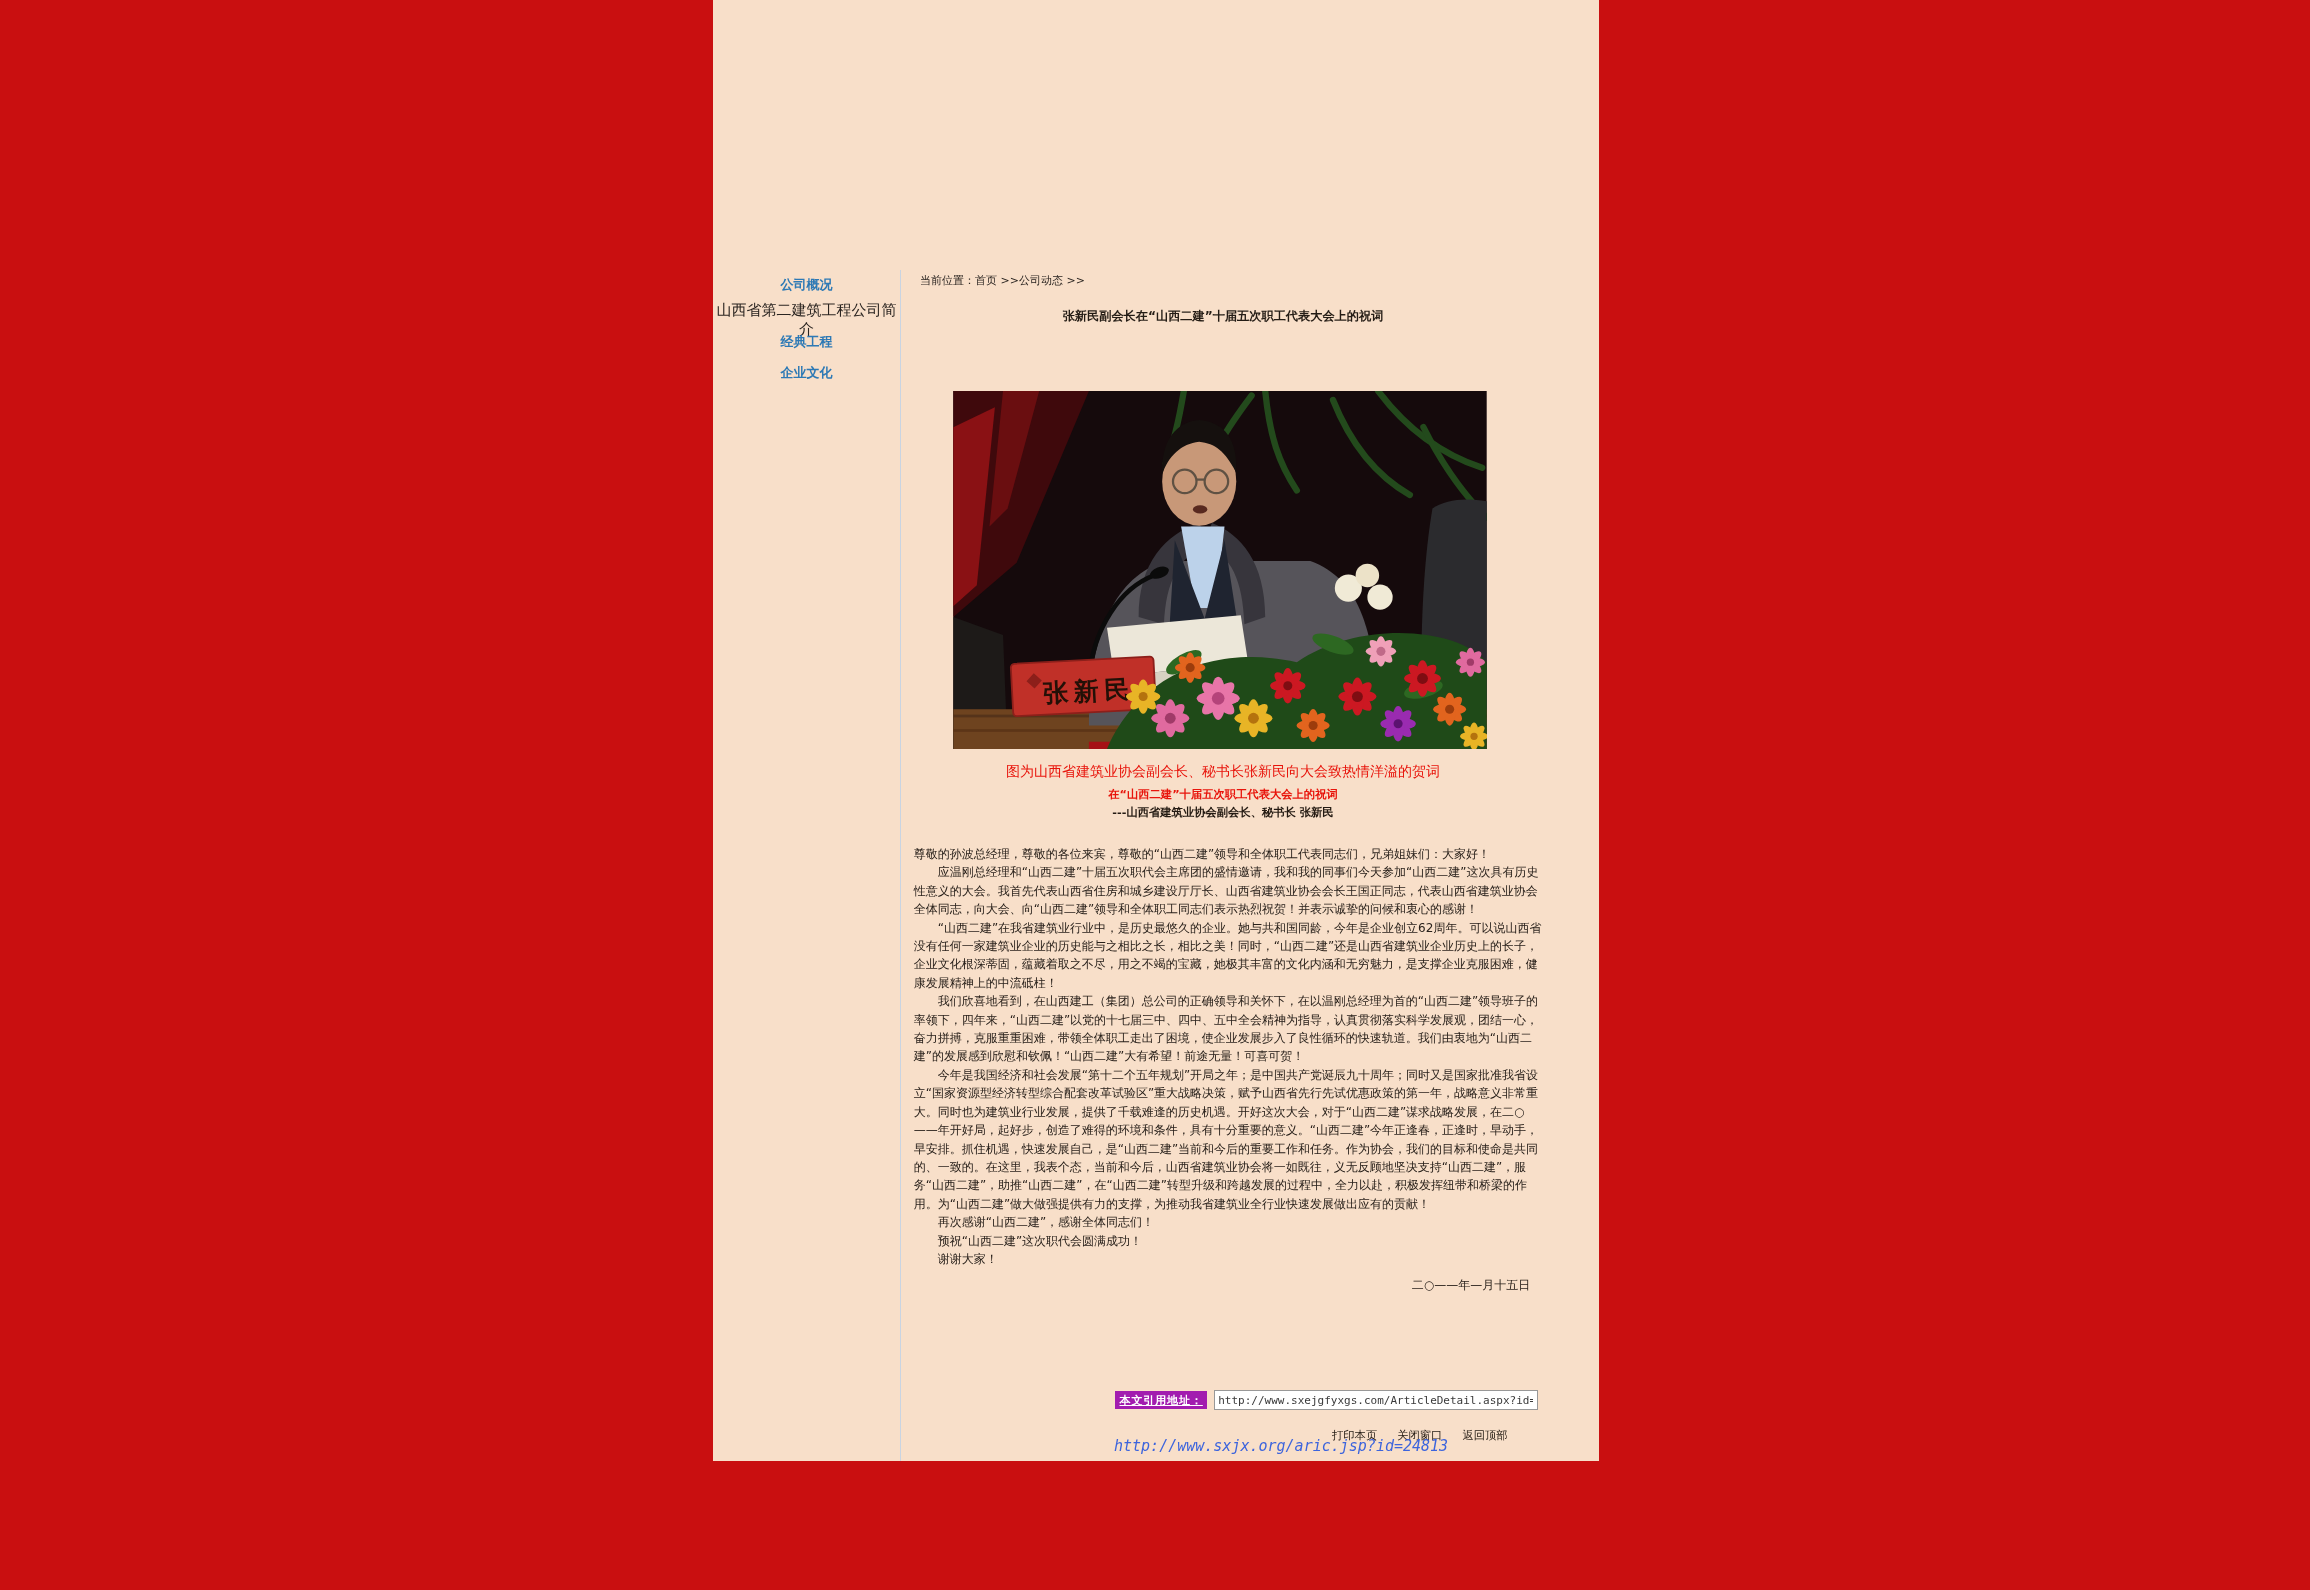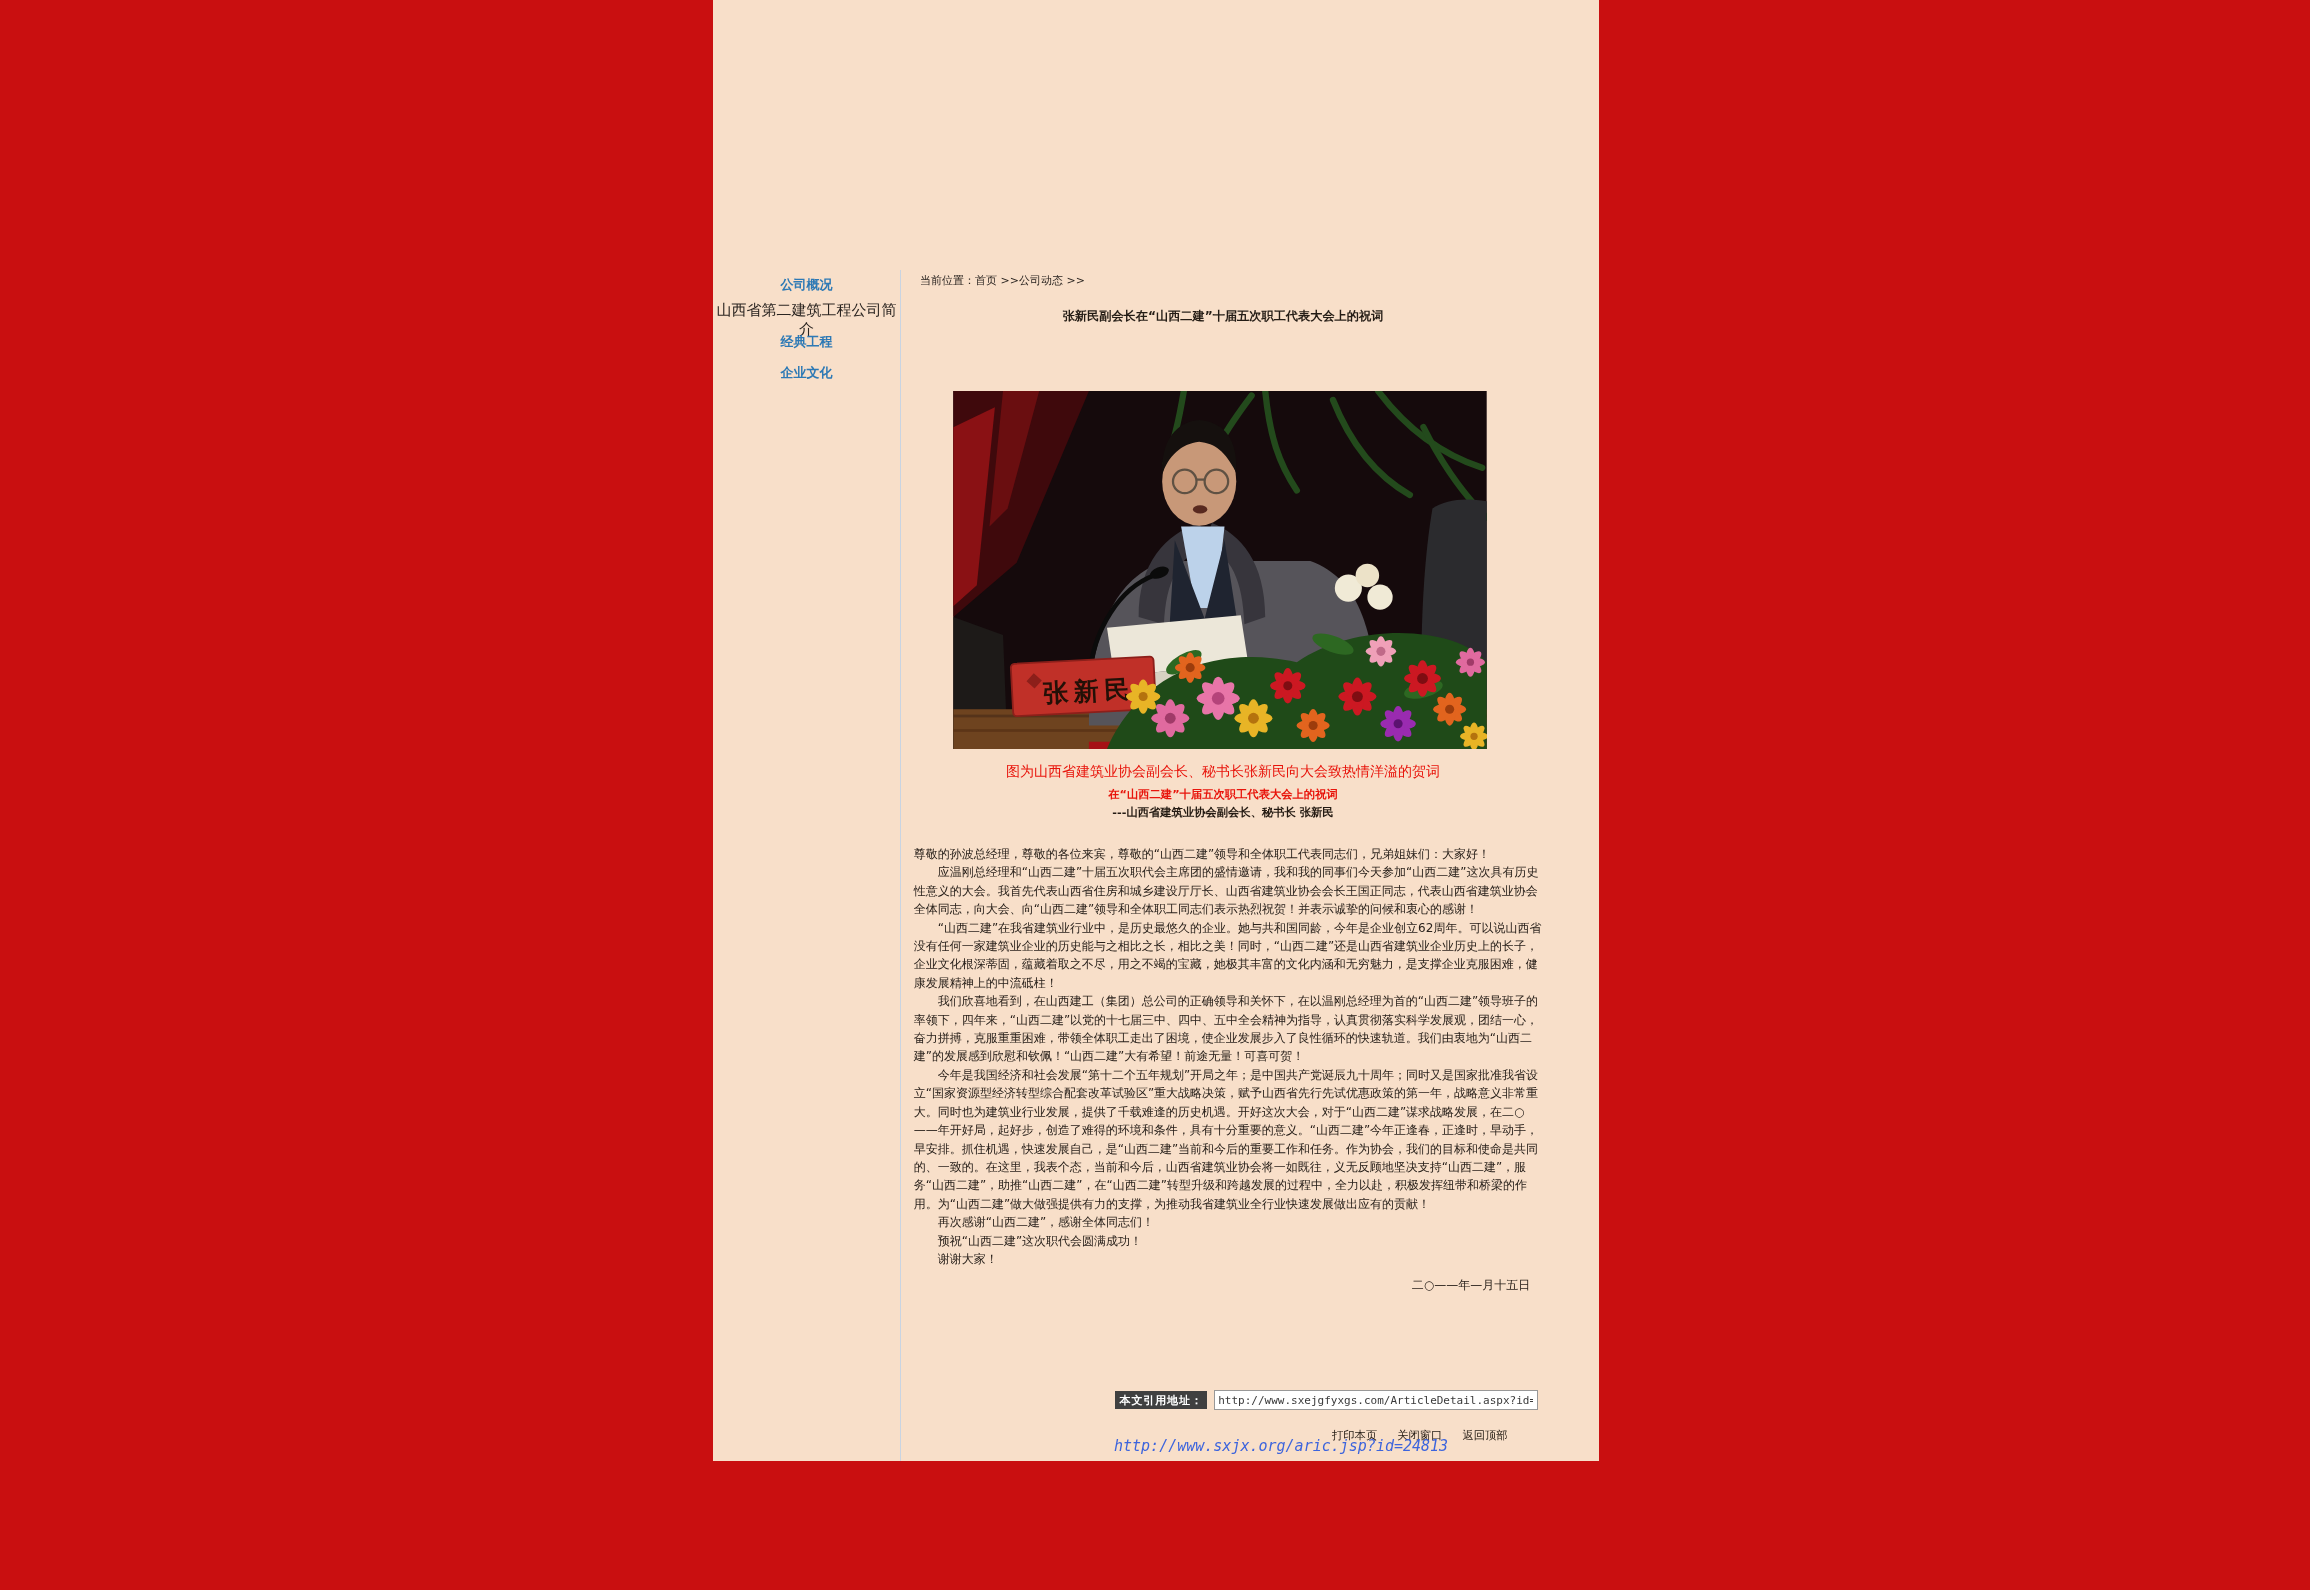--- a/index.html
+++ b/index.html
@@ -21,21 +21,21 @@
   .szlink{margin-left:5.4px;cursor:pointer;}
   .photo{position:absolute;top:391px;left:52px;width:534px;height:358px;}
   .cap{position:absolute;left:0;width:100%;text-align:center;margin:0;}
   .cap1{top:763px;font-size:14px;color:#e8140b;}
   .cap2{top:787px;font-size:11.3px;font-weight:bold;color:#e8140b;}
   .cap3{top:805px;font-size:11.3px;font-weight:bold;color:#241a12;}
   .article{position:absolute;top:845px;left:12.7px;width:631px;font-size:12px;line-height:18.4px;color:#29211b;}
   .article p{margin:0;white-space:pre-wrap;}
   .sign{text-align:right;margin-top:7.2px !important;padding-right:14.5px;}
   .cite{position:absolute;top:1390px;left:214px;display:flex;align-items:center;}
-  .cite-badge{background:#404040;color:#ffffff;font-size:11px;font-weight:bold;padding:1.8px 4.5px;letter-spacing:0.9px;}
+  .cite-badge{background:#a21caf;color:#ffffff;font-size:11px;font-weight:bold;padding:1.8px 4.5px;letter-spacing:0.9px;text-decoration:underline;}
   .cite-input{margin-left:6.3px;width:315px;height:16.3px;border:0.9px solid #989898;background:#ffffff;
               font-family:"DejaVu Sans Mono", monospace;font-size:11px;color:#3a3a3a;padding:0.9px 3.6px;}
   .actions{position:absolute;top:1428px;left:431px;display:flex;gap:20px;font-size:11.3px;color:#261d15;}
   .actions span{cursor:pointer;}
   .src-link{position:absolute;top:1437px;left:213px;font-family:"DejaVu Sans Mono", monospace;
             font-size:15px;color:#3c64dd;text-decoration:none;cursor:pointer;font-style:italic;}
   
   .footer{position:absolute;left:714px;top:1487px;font-size:11.8px;line-height:22px;color:#180502;}
   .footer div{white-space:pre-wrap;}
 </style>

